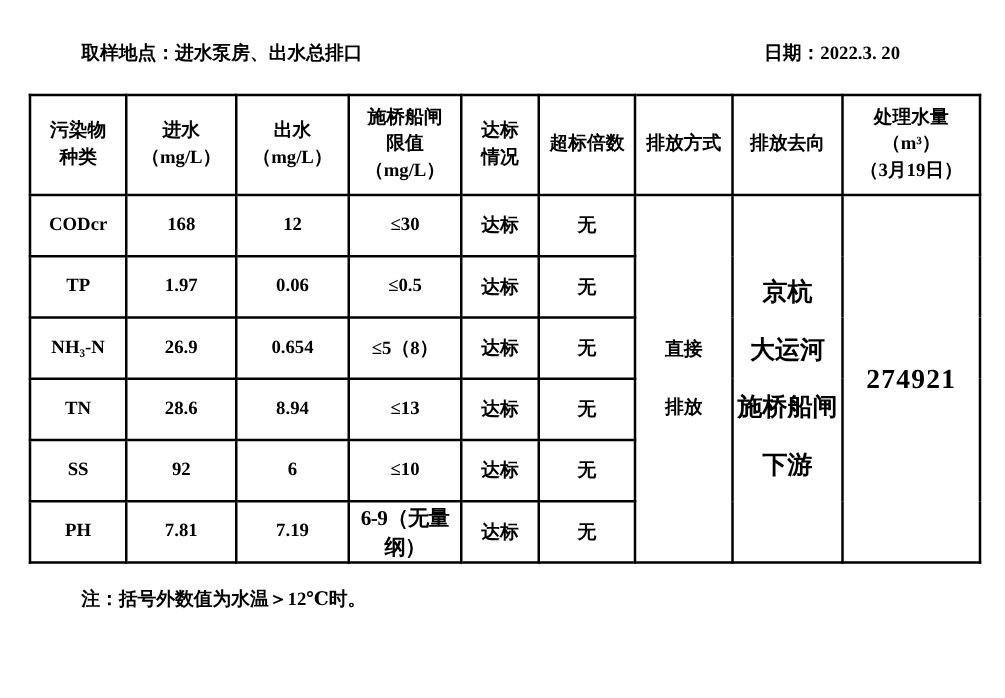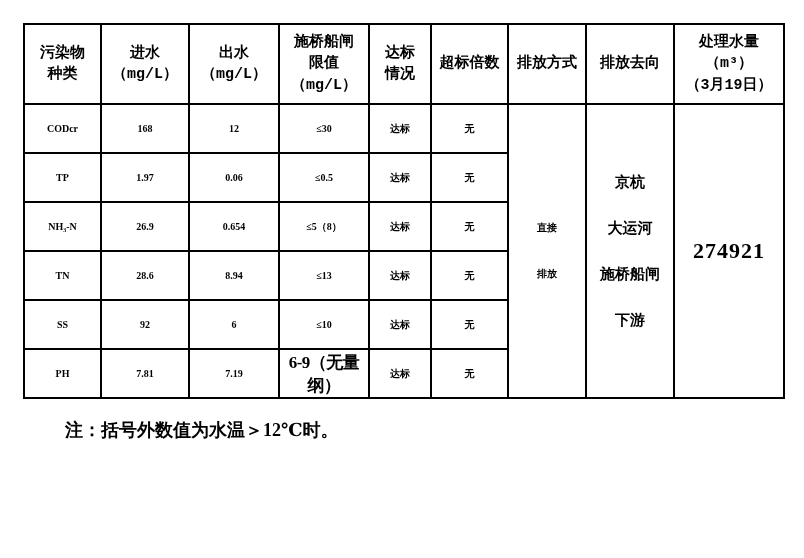--- a/index.html
+++ b/index.html
@@ -39,41 +39,45 @@
     width: 760px;
   }
   table.report th, table.report td {
     border: 2px solid #000000;
     text-align: center;
     vertical-align: middle;
     padding: 0;
     font-weight: bold;
     overflow: hidden;
   }
-  tr.header-row { height: 80px; font-family: Liberation Mono, monospace; }
+  tr.header-row { height: 80px; }
   tr.data-row { height: 49px; }
   th { font-size: 15px; line-height: 1.42; }
-  td { font-size: 10px; }
+  td { font-size: 15px; }
   td.cell-limit-small { font-size: 17px; letter-spacing: -0.5px; }
-  td.cell-mode { font-size: 10px; line-height: 46px; }
-  td.cell-destination { font-size: 15px; line-height: 46px; }
+  td.cell-mode { font-size: 15px; line-height: 46px; }
+  td.cell-destination { font-size: 20px; line-height: 46px; }
   td.cell-volume { font-size: 22px; letter-spacing: 1px; }
 
   .footnote {
     margin-top: 19px;
     margin-left: 65px;
-    font-size: 18px;
+    font-size: 15px;
   }
 </style>
 </head>
 <body>
 
 <div class="page">
 
 
+  <div class="meta-row">
+    <span>取样地点：进水泵房、出水总排口</span>
+    <span>日期：2022.3. 20</span>
+  </div>
 
   <table class="report">
     <colgroup>
       <col style="width:77px">
         <col style="width:88px">
         <col style="width:90px">
       <col style="width:90px">
         <col style="width:62px">
         <col style="width:77px">
       <col style="width:78px">

